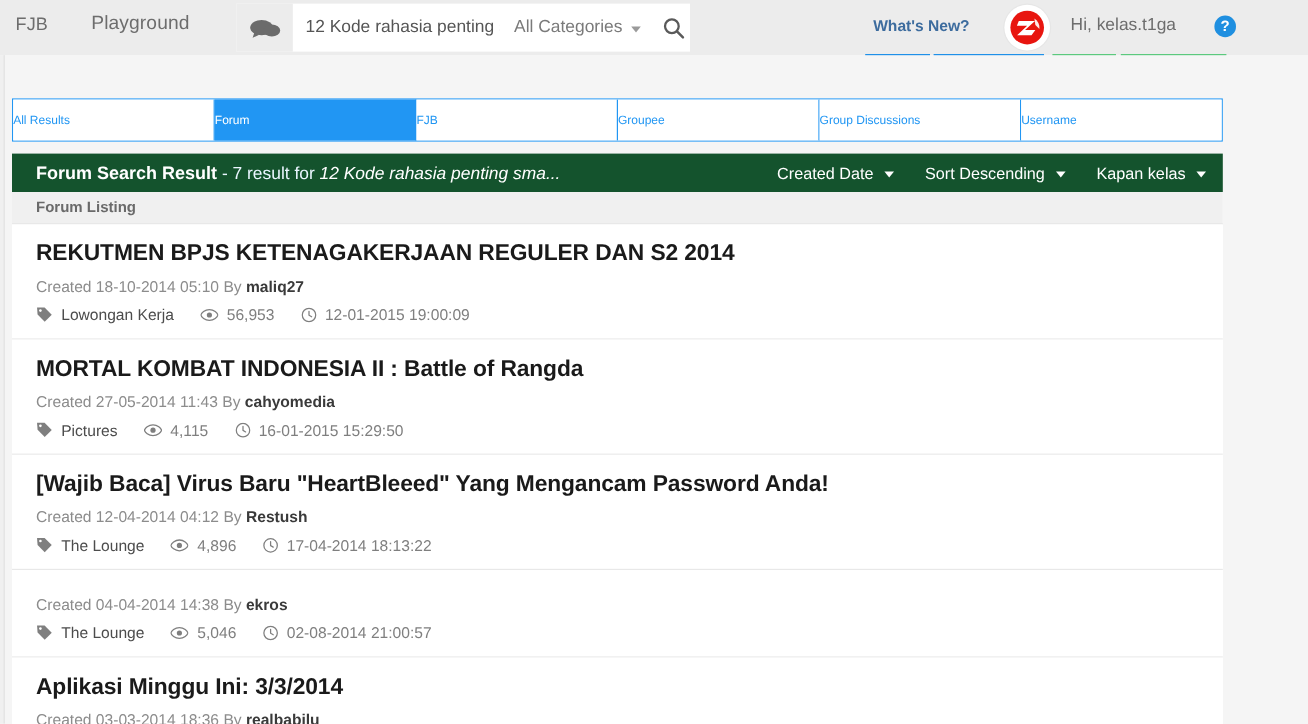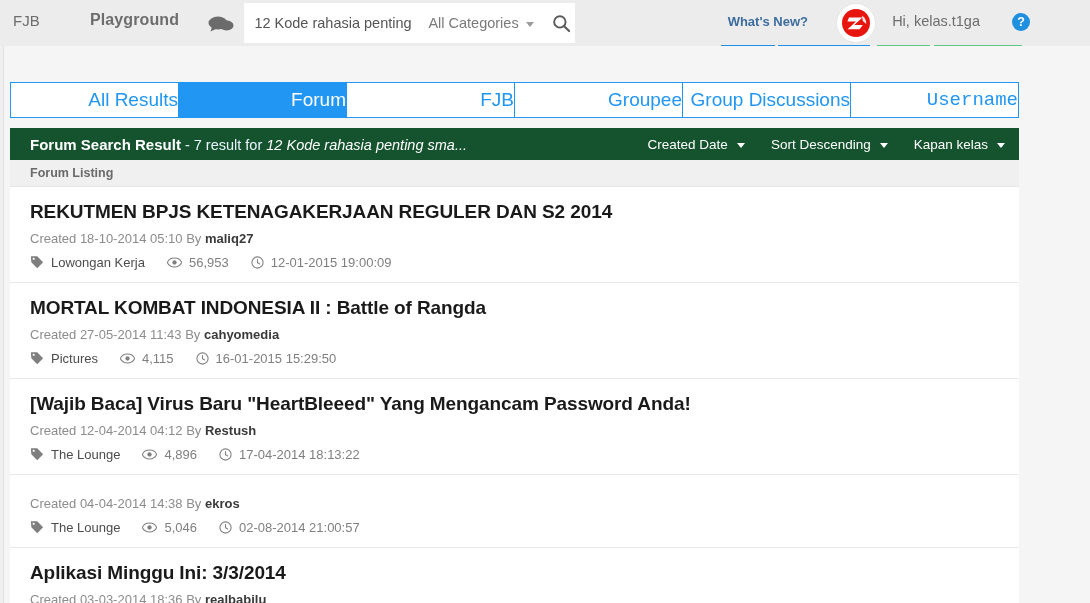--- a/index.html
+++ b/index.html
@@ -25,21 +25,21 @@
   }
 
   .nav-link {
     color: #6d6d6d;
     font-size: 15px;
     letter-spacing: .1px;
     text-decoration: none;
     white-space: nowrap;
   }
   #nav-fjb { position: absolute; left: 13px; top: 12px; }
-  #nav-playground { position: absolute; left: 90px; top: 11px; font-size: 16px; font-weight: bold; }
+  #nav-playground { position: absolute; left: 76px; top: 11px; font-size: 16px; }
 
   
   #search-group {
     position: absolute;
     left: 197px; top: 3px;
     width: 378px; height: 40px;
     background: #fff;
     display: flex;
     align-items: center;
   }
@@ -162,29 +162,29 @@
   #tabs {
     display: flex;
     height: 36px;
     border: 1px solid #2196f3;
     background: #fff;
   }
   .tab {
     flex: 1 1 0;
     display: flex;
     align-items: center;
-    justify-content: flex-end;
-    font-size: 19px;
+    justify-content: flex-start;
+    font-size: 10px;
     color: #2196f3;
     border-right: 1px solid #2196f3;
     cursor: pointer;
     background: #fff;
     white-space: nowrap;
   }
-  .tab:last-child { border-right: 0; font-family: Liberation Mono, monospace; }
+  .tab:last-child { border-right: 0; }
   .tab.active { background: #2196f3; color: #fff; }
 
   
   #result-header {
     margin-top: 10px;
     height: 32px;
     background: #14532d;
     color: #fff;
     display: flex;
     align-items: center;

